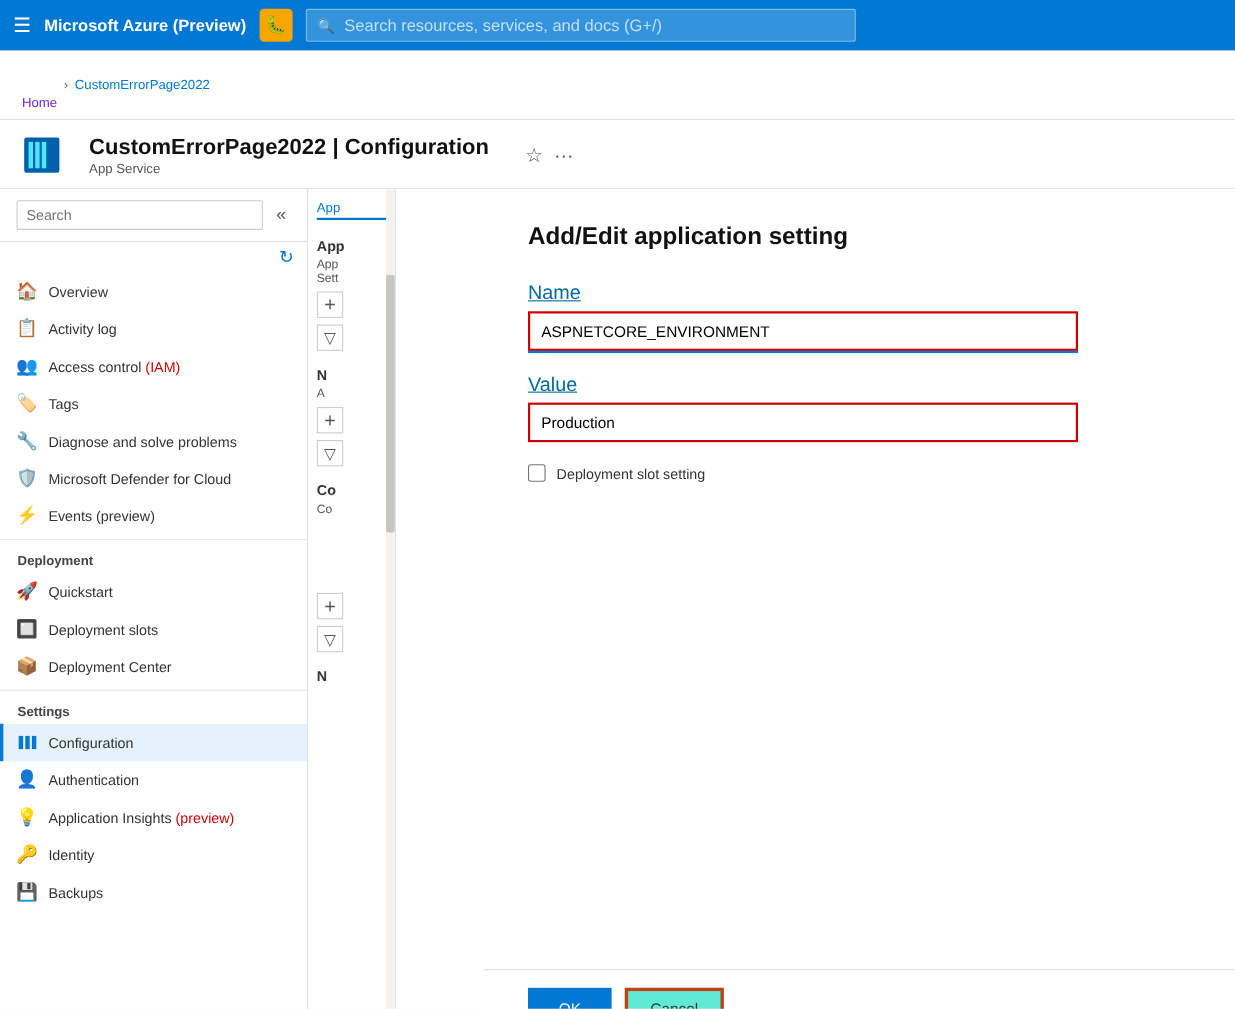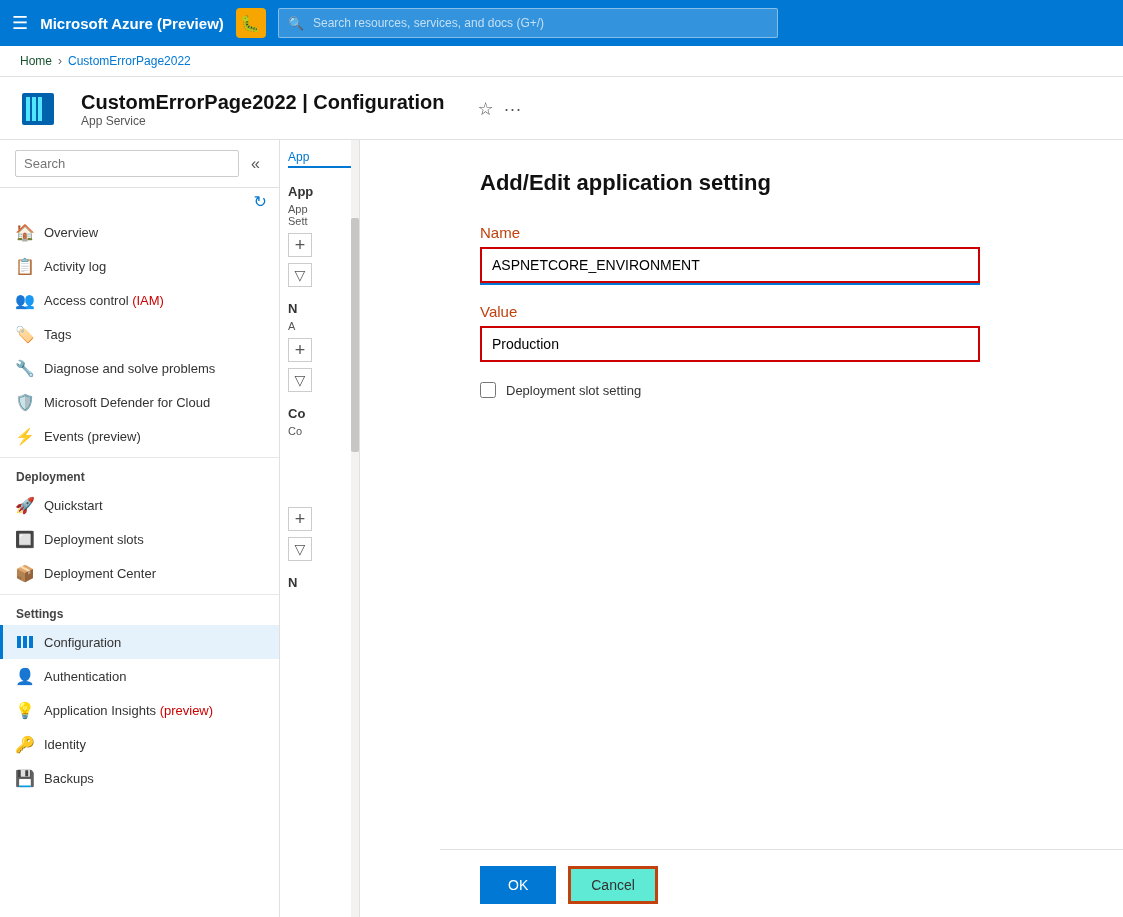--- a/index.html
+++ b/index.html
@@ -33,21 +33,21 @@
       border-radius: 2px;
       height: 30px;
       display: flex; align-items: center;
       padding: 0 10px;
       gap: 8px;
       color: rgba(255,255,255,0.8);
       font-size: 13px;
     }
     .search-bar input {
       background: transparent; border: none; outline: none;
-      color: rgba(255,255,255,0.9); font-size: 12px; width: 100%;
+      color: rgba(255,255,255,0.9); font-size: 15px; width: 100%;
     }
     .search-bar input::placeholder { color: rgba(255,255,255,0.7); }
 
     
     .breadcrumb {
       padding: 8px 20px;
       font-size: 12px;
       color: #0078d4;
       background: white;
       border-bottom: 1px solid #e0e0e0;
@@ -200,22 +200,23 @@
       overflow-y: auto;
     }
     .overlay-title {
       font-size: 22px; font-weight: 600; color: #111;
       margin-bottom: 28px;
     }
     .form-row {
       margin-bottom: 20px;
     }
     .form-label {
-      font-size: 15px; color: #c2410c; margin-bottom: 6px;
+      font-size: 18px; color: #0369a1; margin-bottom: 6px;
       display: block;
+      text-decoration: underline;
     }
     .form-input {
       border: 2px solid #cc0000;
       padding: 8px 10px;
       font-size: 14px;
       width: 500px;
       outline: none;
     }
     .name-input { border-color: #cc0000; }
     .value-input { border-color: #cc0000; }
@@ -271,21 +272,21 @@
   <span class="hamburger">☰</span>
   <span class="azure-logo">Microsoft Azure (Preview)</span>
   <div class="bug-icon">🐛</div>
   <div class="search-bar">
     <span>🔍</span>
     <input type="text" placeholder="Search resources, services, and docs (G+/)" style="">
   </div>
 </nav>
 
 <div class="breadcrumb">
-  <a href="#" style="color:#14532d;text-decoration:none;">Home</a>
+  <a href="#" style="color:#6d28d9;text-decoration:none;margin-top:32px;">Home</a>
   <span>›</span>
   <a href="#" style="color:#0078d4;text-decoration:none;">CustomErrorPage2022</a>
 </div>
 
 <div class="page-header">
   <div class="page-icon">
     <svg viewBox="0 0 36 36" xmlns="http://www.w3.org/2000/svg">
       <rect x="2" y="2" width="32" height="32" rx="2" fill="#0062ad"></rect>
       <rect x="6" y="6" width="4" height="24" fill="#50e6ff"></rect>
       <rect x="12" y="6" width="4" height="24" fill="#50e6ff"></rect>

